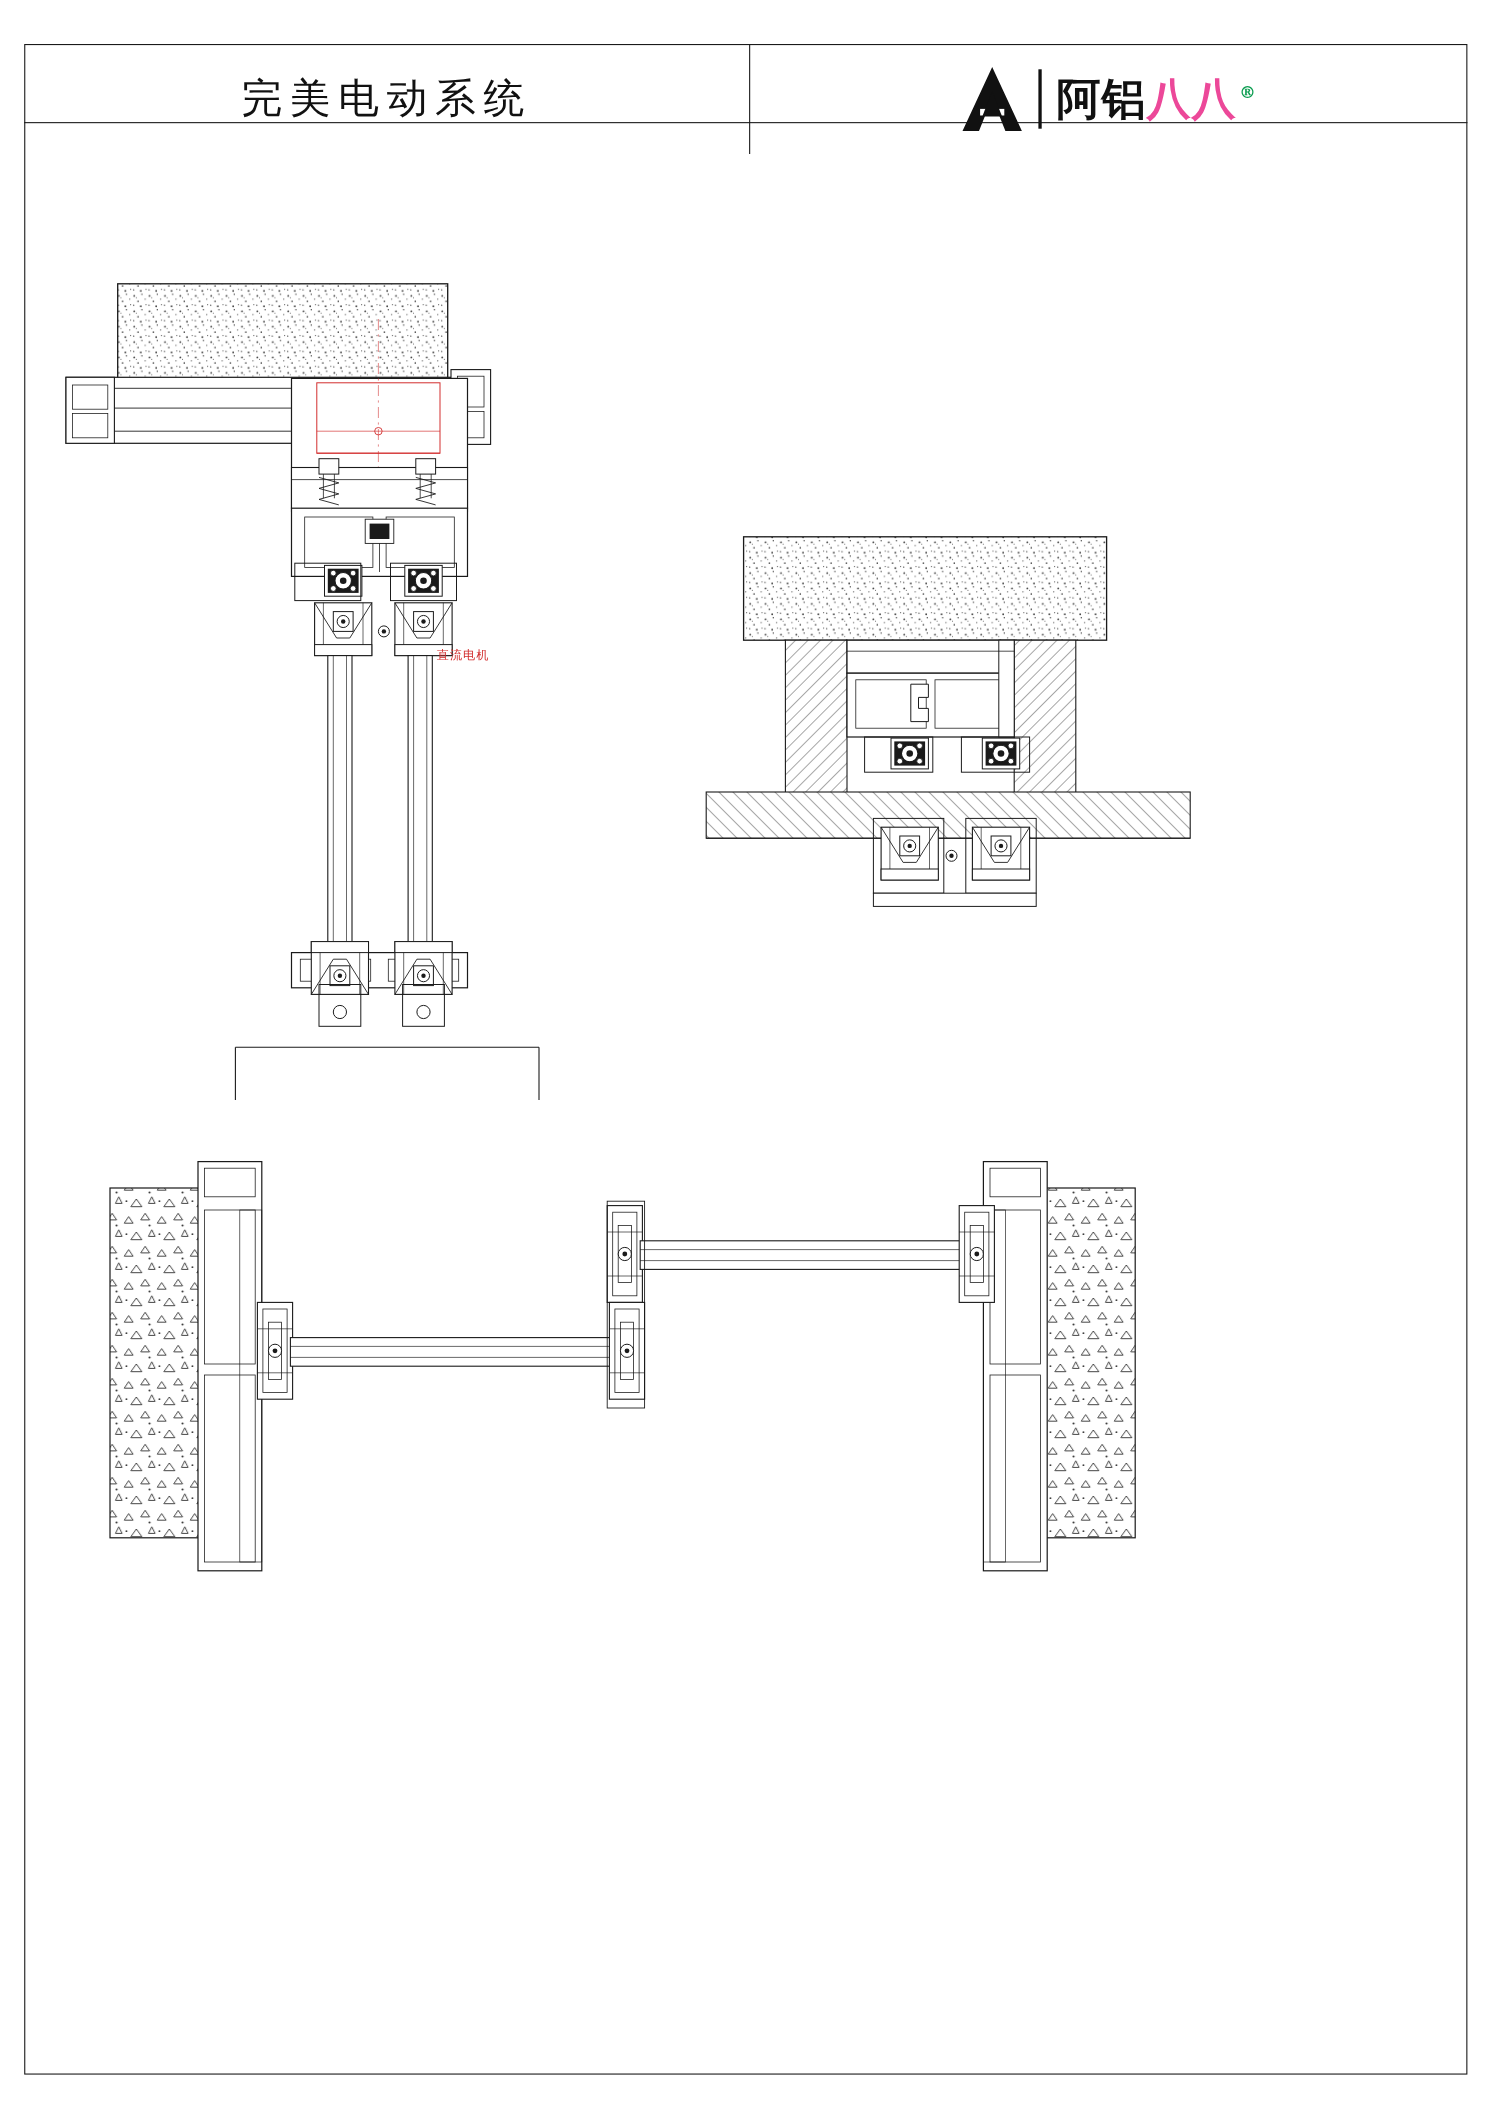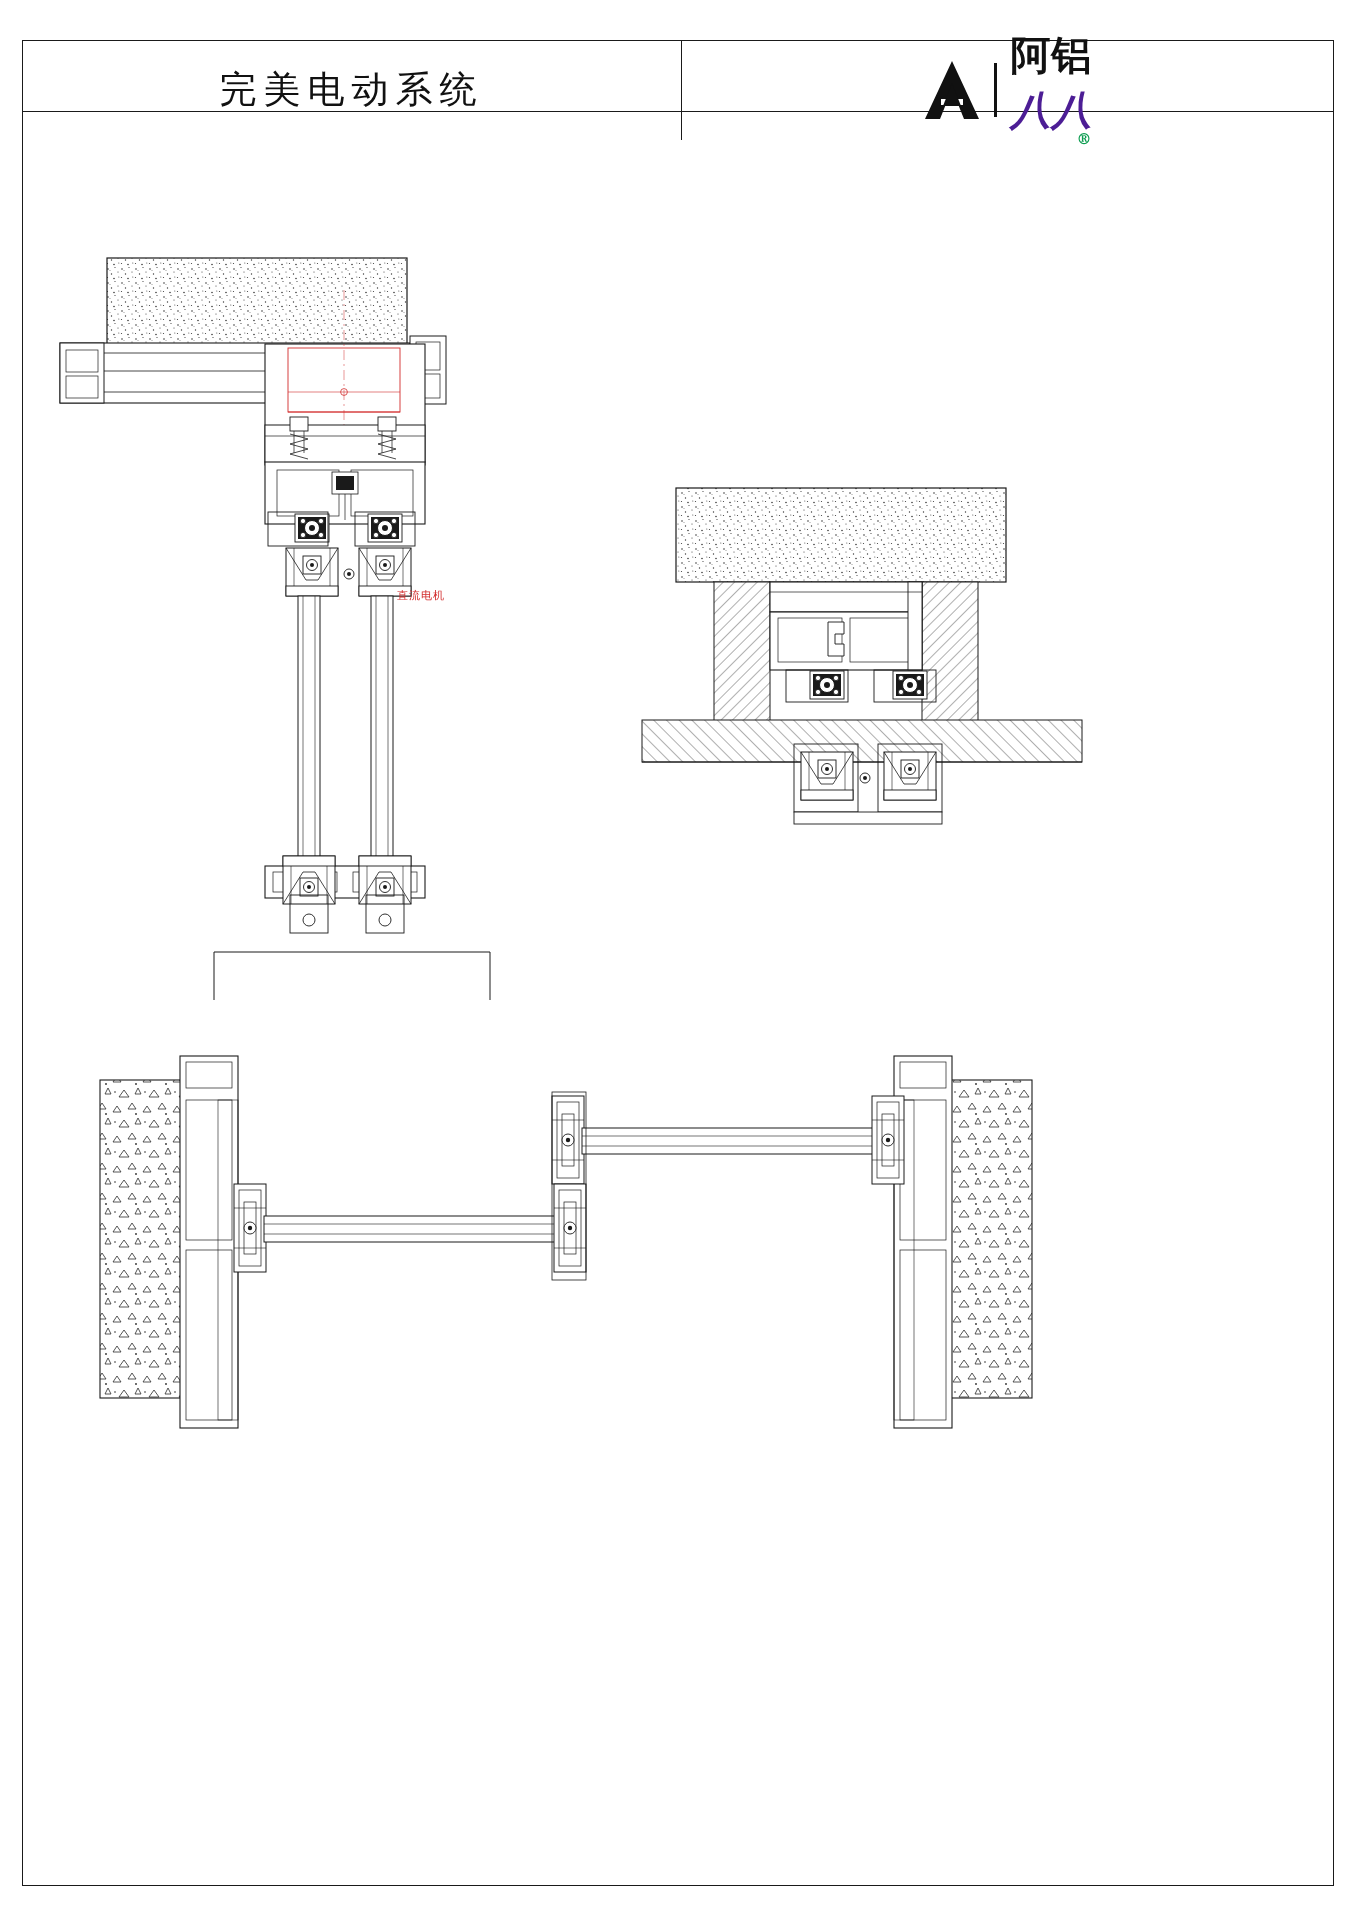--- a/index.html
+++ b/index.html
@@ -70,25 +70,24 @@
   .brand-divider {
     width: 3px; height: 54px;
     background: #111;
   }
   .brand-word {
     font-family: "DejaVu Serif", serif;
     font-size: 40px;
     font-weight: 700;
     letter-spacing: 1px;
     display: flex;
-    align-items: flex-end;
-    flex-direction: column;
+    align-items: center;
   }
   .brand-word .blk { color: #111; }
-  .brand-word .grn { color: #4c1d95; font-style: italic; }
+  .brand-word .grn { color: #ec4899; }
   .brand-reg {
     font-size: 15px;
     vertical-align: super;
     color: #0a9c4f;
     margin-left: 2px;
     line-height: 1;
     position: relative;
     top: -6px;
   }
 

